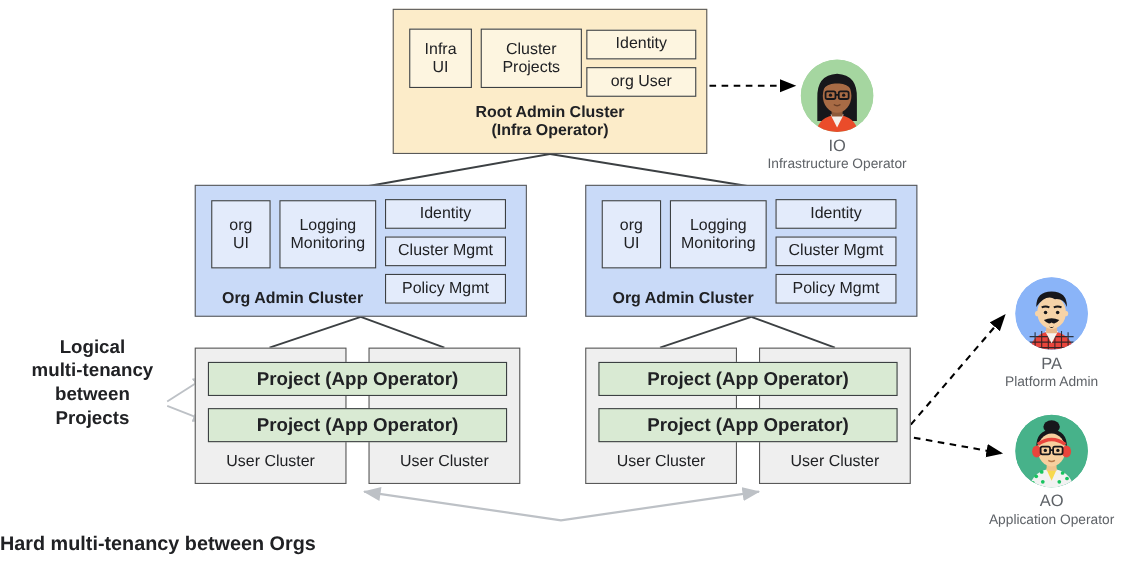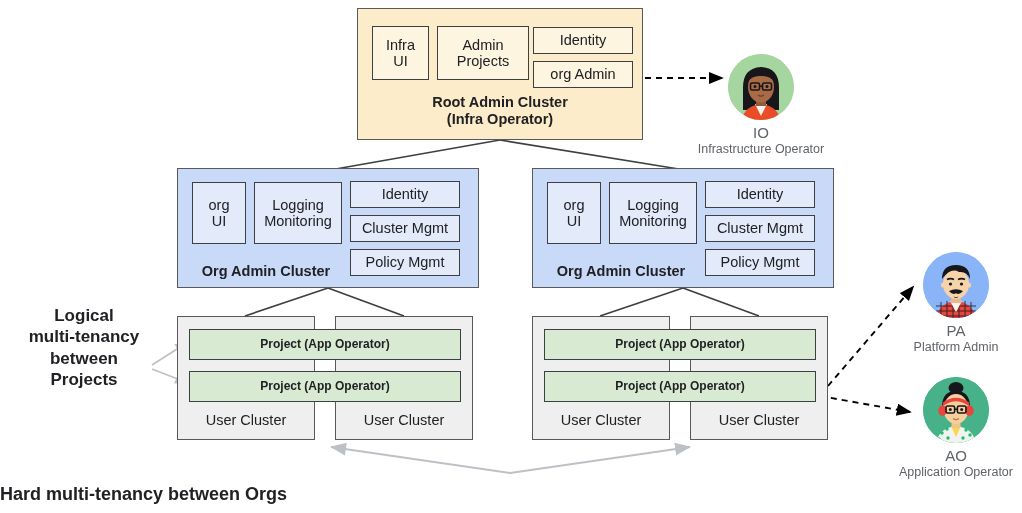--- a/index.html
+++ b/index.html
@@ -12,21 +12,21 @@
   .cluster{border:1.6px solid #595959;}
   .root-cluster{background:#fcecc9;}
   .org-cluster{background:#c9daf8;}
   .user-cluster{background:#efefef;}
 
   .inner{position:absolute;box-sizing:border-box;border:1.6px solid #3c4043;
          display:flex;align-items:center;justify-content:center;text-align:center;
          font-size:14.5px;line-height:1.12;}
   .inner.cream{background:#fdf5e0;}
   .inner.bluelight{background:#e3ebfb;}
-  .inner.green{background:#d9ead3;font-weight:bold;font-size:12px;}
+  .inner.green{background:#d9ead3;font-weight:bold;font-size:17px;}
 
   .cluster-title{position:absolute;text-align:center;font-weight:bold;font-size:14.5px;
                  line-height:1.2;}
   .uc-label{position:absolute;text-align:center;font-size:14.5px;}
 
   .persona{position:absolute;text-align:center;width:150px;}
   .persona .circle{width:66px;height:66px;border-radius:50%;margin:0 auto;position:relative;overflow:hidden;}
   .persona .code{font-size:15px;color:#5f6368;margin-top:4px;}
   .persona .role{font-size:12.5px;color:#5f6368;margin-top:1px;}
 
@@ -84,29 +84,29 @@
   <div class="box cluster root-cluster" style="left:357px;top:8px;width:286px;height:132px;">
   </div>
   <div class="inner cream" style="left:372px;top:26px;width:57px;height:54px;">
     <span>
       <span>Infra</span><br>
       <span>UI</span>
     </span>
   </div>
   <div class="inner cream" style="left:437px;top:26px;width:92px;height:54px;">
     <span>
-      <span>Admin</span><br>
+      <span>Cluster</span><br>
       <span>Projects</span>
     </span>
   </div>
   <div class="inner cream" style="left:533px;top:27px;width:100px;height:27px;">
     <span>Identity</span>
   </div>
   <div class="inner cream" style="left:533px;top:61px;width:100px;height:27px;">
-    <span>org Admin</span>
+    <span>org User</span>
   </div>
   <div class="cluster-title" style="left:357px;top:94px;width:286px;">
     <span>Root Admin Cluster</span><br>
     <span>(Infra Operator)</span>
   </div>
 
   <div class="box cluster org-cluster" style="left:177px;top:168px;width:302px;height:120px;">
   </div>
   <div class="inner bluelight" style="left:192px;top:182px;width:54px;height:62px;">
     <span>

